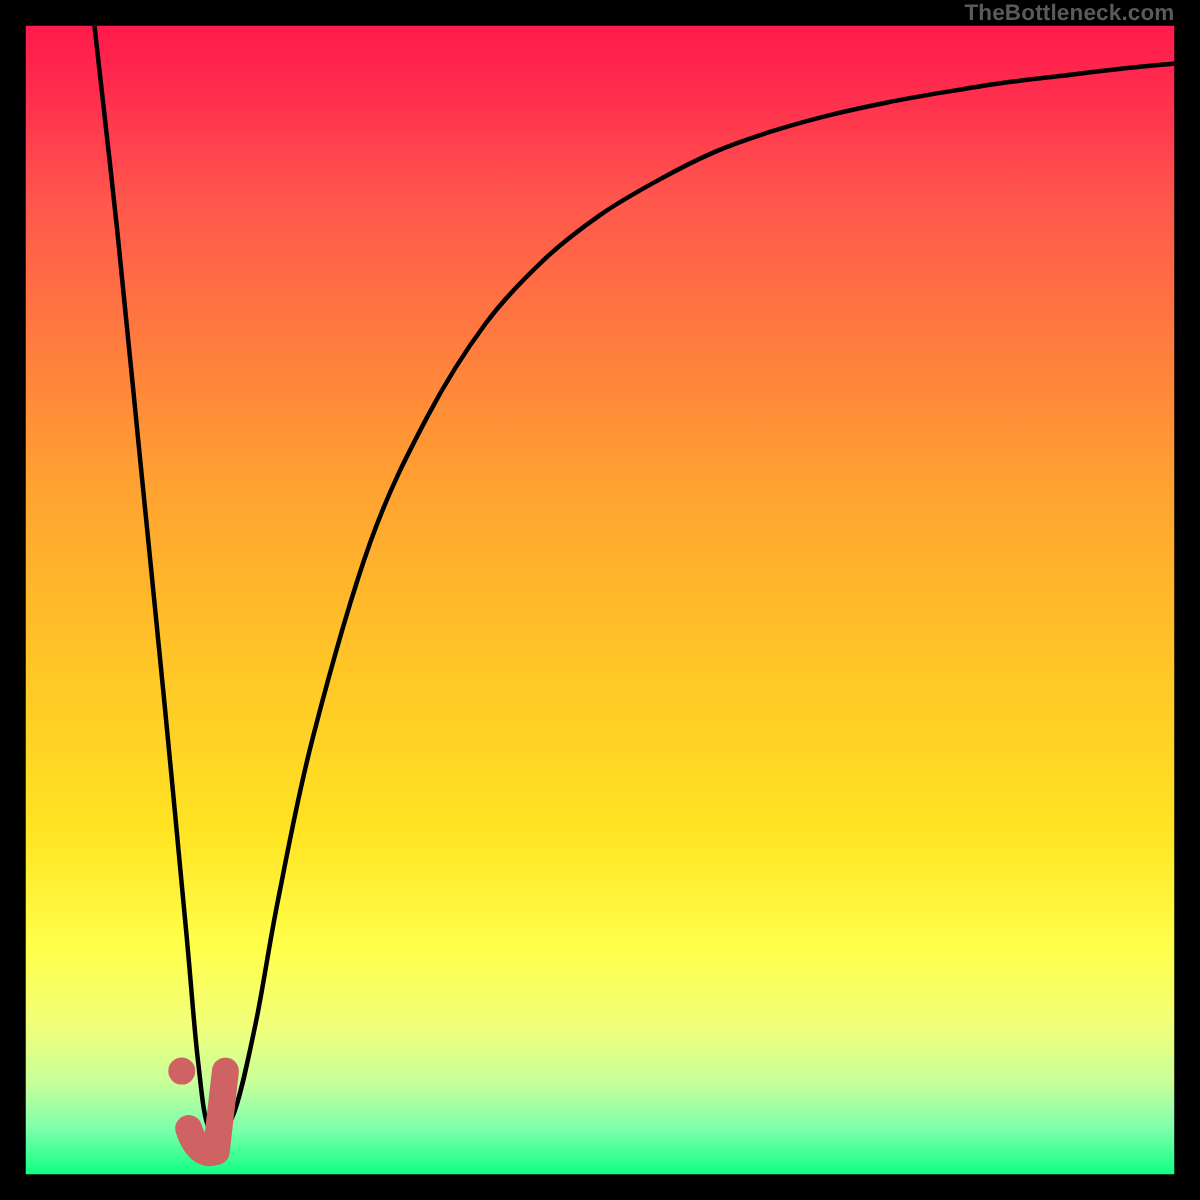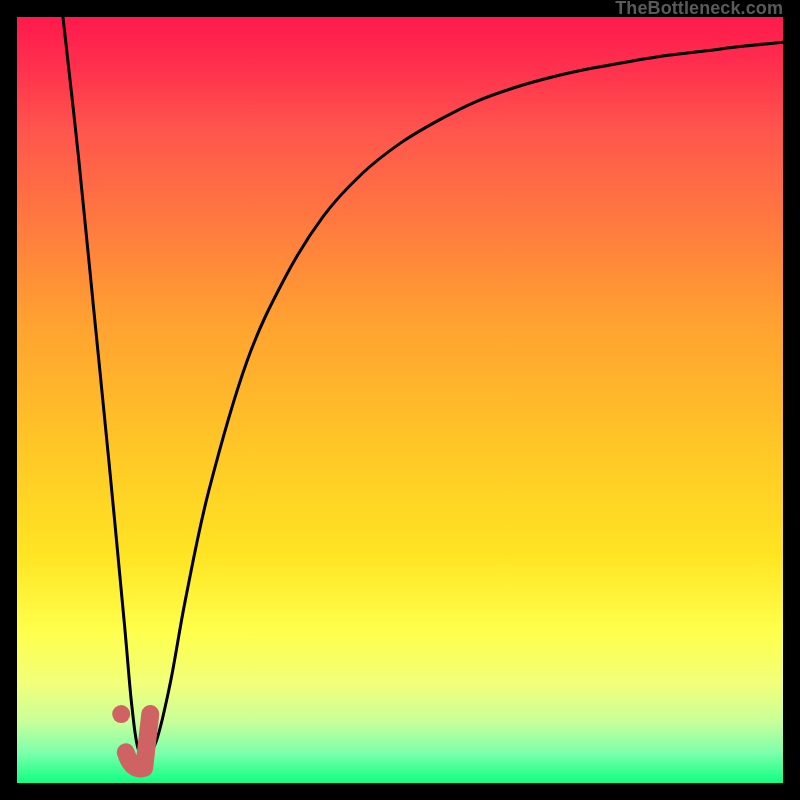--- a/index.html
+++ b/index.html
@@ -38,21 +38,21 @@
       #0eff84 100%
     );
   }
   .title {
     position: absolute;
     top: 0;
     right: 17px;
     height: 17px;
     line-height: 17px;
     color: #5a5a5a;
-    font-size: 18px;
+    font-size: 15px;
     font-weight: 600;
     letter-spacing: 0.1px;
     white-space: nowrap;
   }
   svg {
     position: absolute;
     left: 0; top: 0;
     width: 766px;
     height: 766px;
   }

